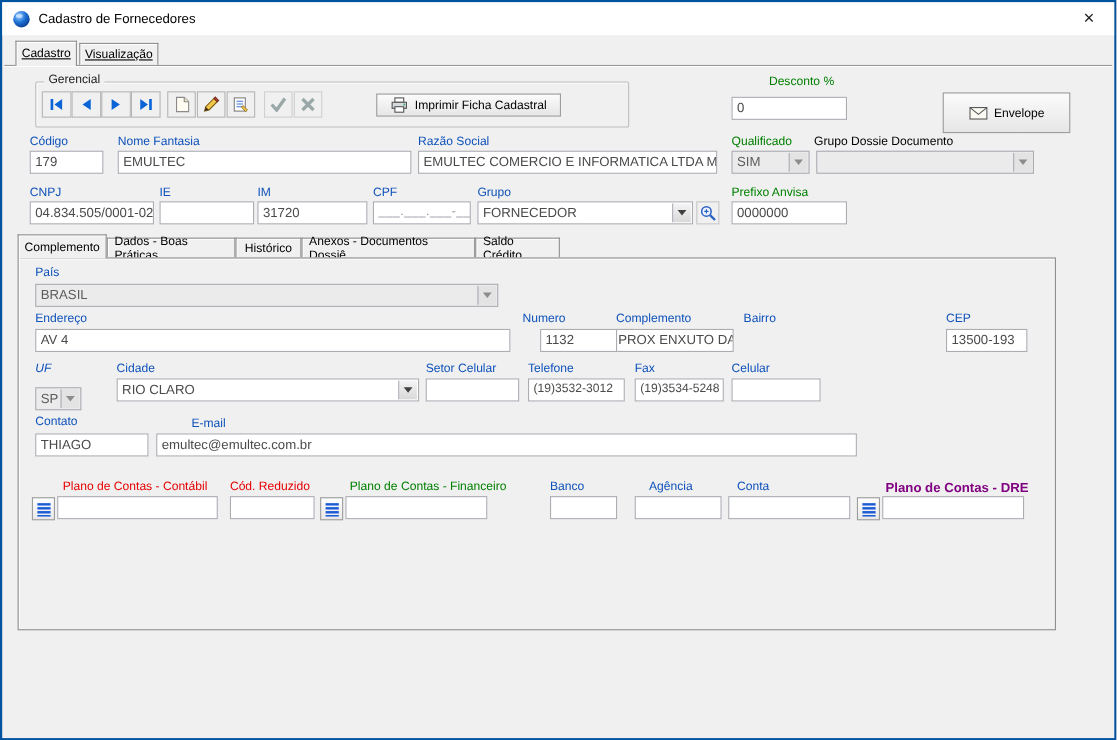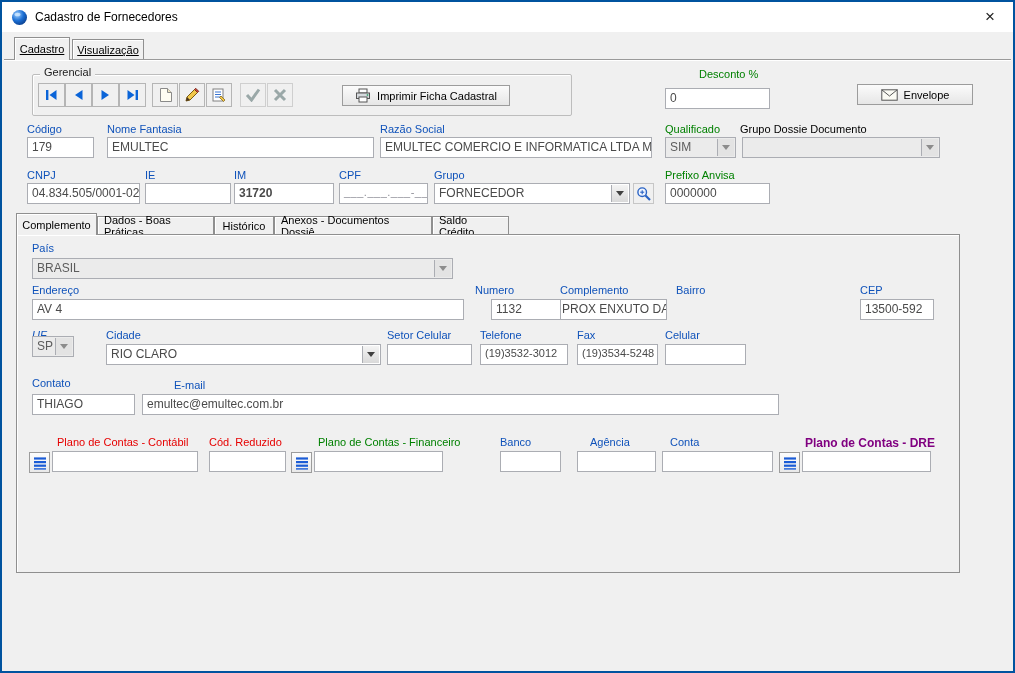--- a/index.html
+++ b/index.html
@@ -159,21 +159,21 @@
       <rect x="4" y="1" width="8" height="4" fill="#ffffff" stroke="#555"></rect>
       <rect x="1.5" y="5" width="13" height="5.5" fill="#d6dade" stroke="#555"></rect>
       <rect x="4" y="9" width="8" height="5" fill="#ffffff" stroke="#555"></rect>
       <circle cx="12.5" cy="7" r="0.9" fill="#4a7"></circle>
     </svg>
     <span>Imprimir Ficha Cadastral</span>
   </div>
 
   <div class="lbl green" style="left:663px; top:66px;padding-left:34px;">Desconto %</div>
   <div class="tb" style="left:663px; top:86px; width:105px;">0</div>
-  <div class="btn" style="left:855px; top:82px; width:116px; height:21px;">
+  <div class="btn" style="left:855px; top:82px; width:116px; height:37px;">
     <svg width="17" height="12" viewBox="0 0 17 12">
       <rect x="0.8" y="0.8" width="15.4" height="10.4" fill="#fbfbf4" stroke="#555"></rect>
       <path d="M0.8 0.8 L8.5 7 L16.2 0.8" fill="none" stroke="#555"></path>
     </svg>
     <span>Envelope</span>
   </div>
 
   <div class="lbl" style="left:25px; top:121px;">Código</div>
   <div class="tb" style="left:25px; top:135px; width:67px;">179</div>
 
@@ -199,21 +199,21 @@
       </span>
   </div>
 
   <div class="lbl" style="left:25px; top:167px;">CNPJ</div>
   <div class="tb" style="left:25px; top:181px; width:113px;">04.834.505/0001-02</div>
 
   <div class="lbl" style="left:143px; top:167px;">IE</div>
   <div class="tb" style="left:143px; top:181px; width:86px;"></div>
 
   <div class="lbl" style="left:232px; top:167px;">IM</div>
-  <div class="tb" style="left:232px; top:181px; width:100px;font-weight:bold;">31720</div>
+  <div class="tb" style="left:232px; top:181px; width:100px;">31720</div>
 
   <div class="lbl" style="left:337px; top:167px;">CPF</div>
   <div class="tb mask" style="left:337px; top:181px; width:89px;">___.___.___-__</div>
 
   <div class="lbl" style="left:432px; top:167px;">Grupo</div>
   <div class="combo" style="left:432px; top:181px; width:196px;">
     <span>FORNECEDOR</span>
     <span class="arrow-btn">
         <span class="arrow"></span>
       </span>
@@ -261,24 +261,24 @@
 
   <div class="lbl" style="left:473px; top:282px;">Numero</div>
   <div class="tb" style="left:489px; top:297px; width:85px;">1132</div>
 
   <div class="lbl" style="left:558px; top:282px;">Complemento</div>
   <div class="tb" style="left:558px; top:297px; width:107px; padding-left:1px;">PROX ENXUTO DA 14</div>
 
   <div class="lbl" style="left:674px; top:282px;">Bairro</div>
 
   <div class="lbl" style="left:858px; top:282px;">CEP</div>
-  <div class="tb" style="left:858px; top:297px; width:74px;">13500-592</div>
+  <div class="tb" style="left:858px; top:297px; width:74px;">13500-193</div>
 
   <div class="lbl" style="left:30px; top:327px;font-style:italic;">UF</div>
-  <div class="combo disabled" style="left:30px; top:334px; width:42px;">
+  <div class="combo disabled" style="left:30px; top:350px; width:42px;">
     <span>SP</span>
     <span class="arrow-btn">
         <span class="arrow"></span>
       </span>
   </div>
 
   <div class="lbl" style="left:104px; top:327px;">Cidade</div>
   <div class="combo" style="left:104px; top:342px; width:275px;">
     <span>RIO CLARO</span>
     <span class="arrow-btn">

